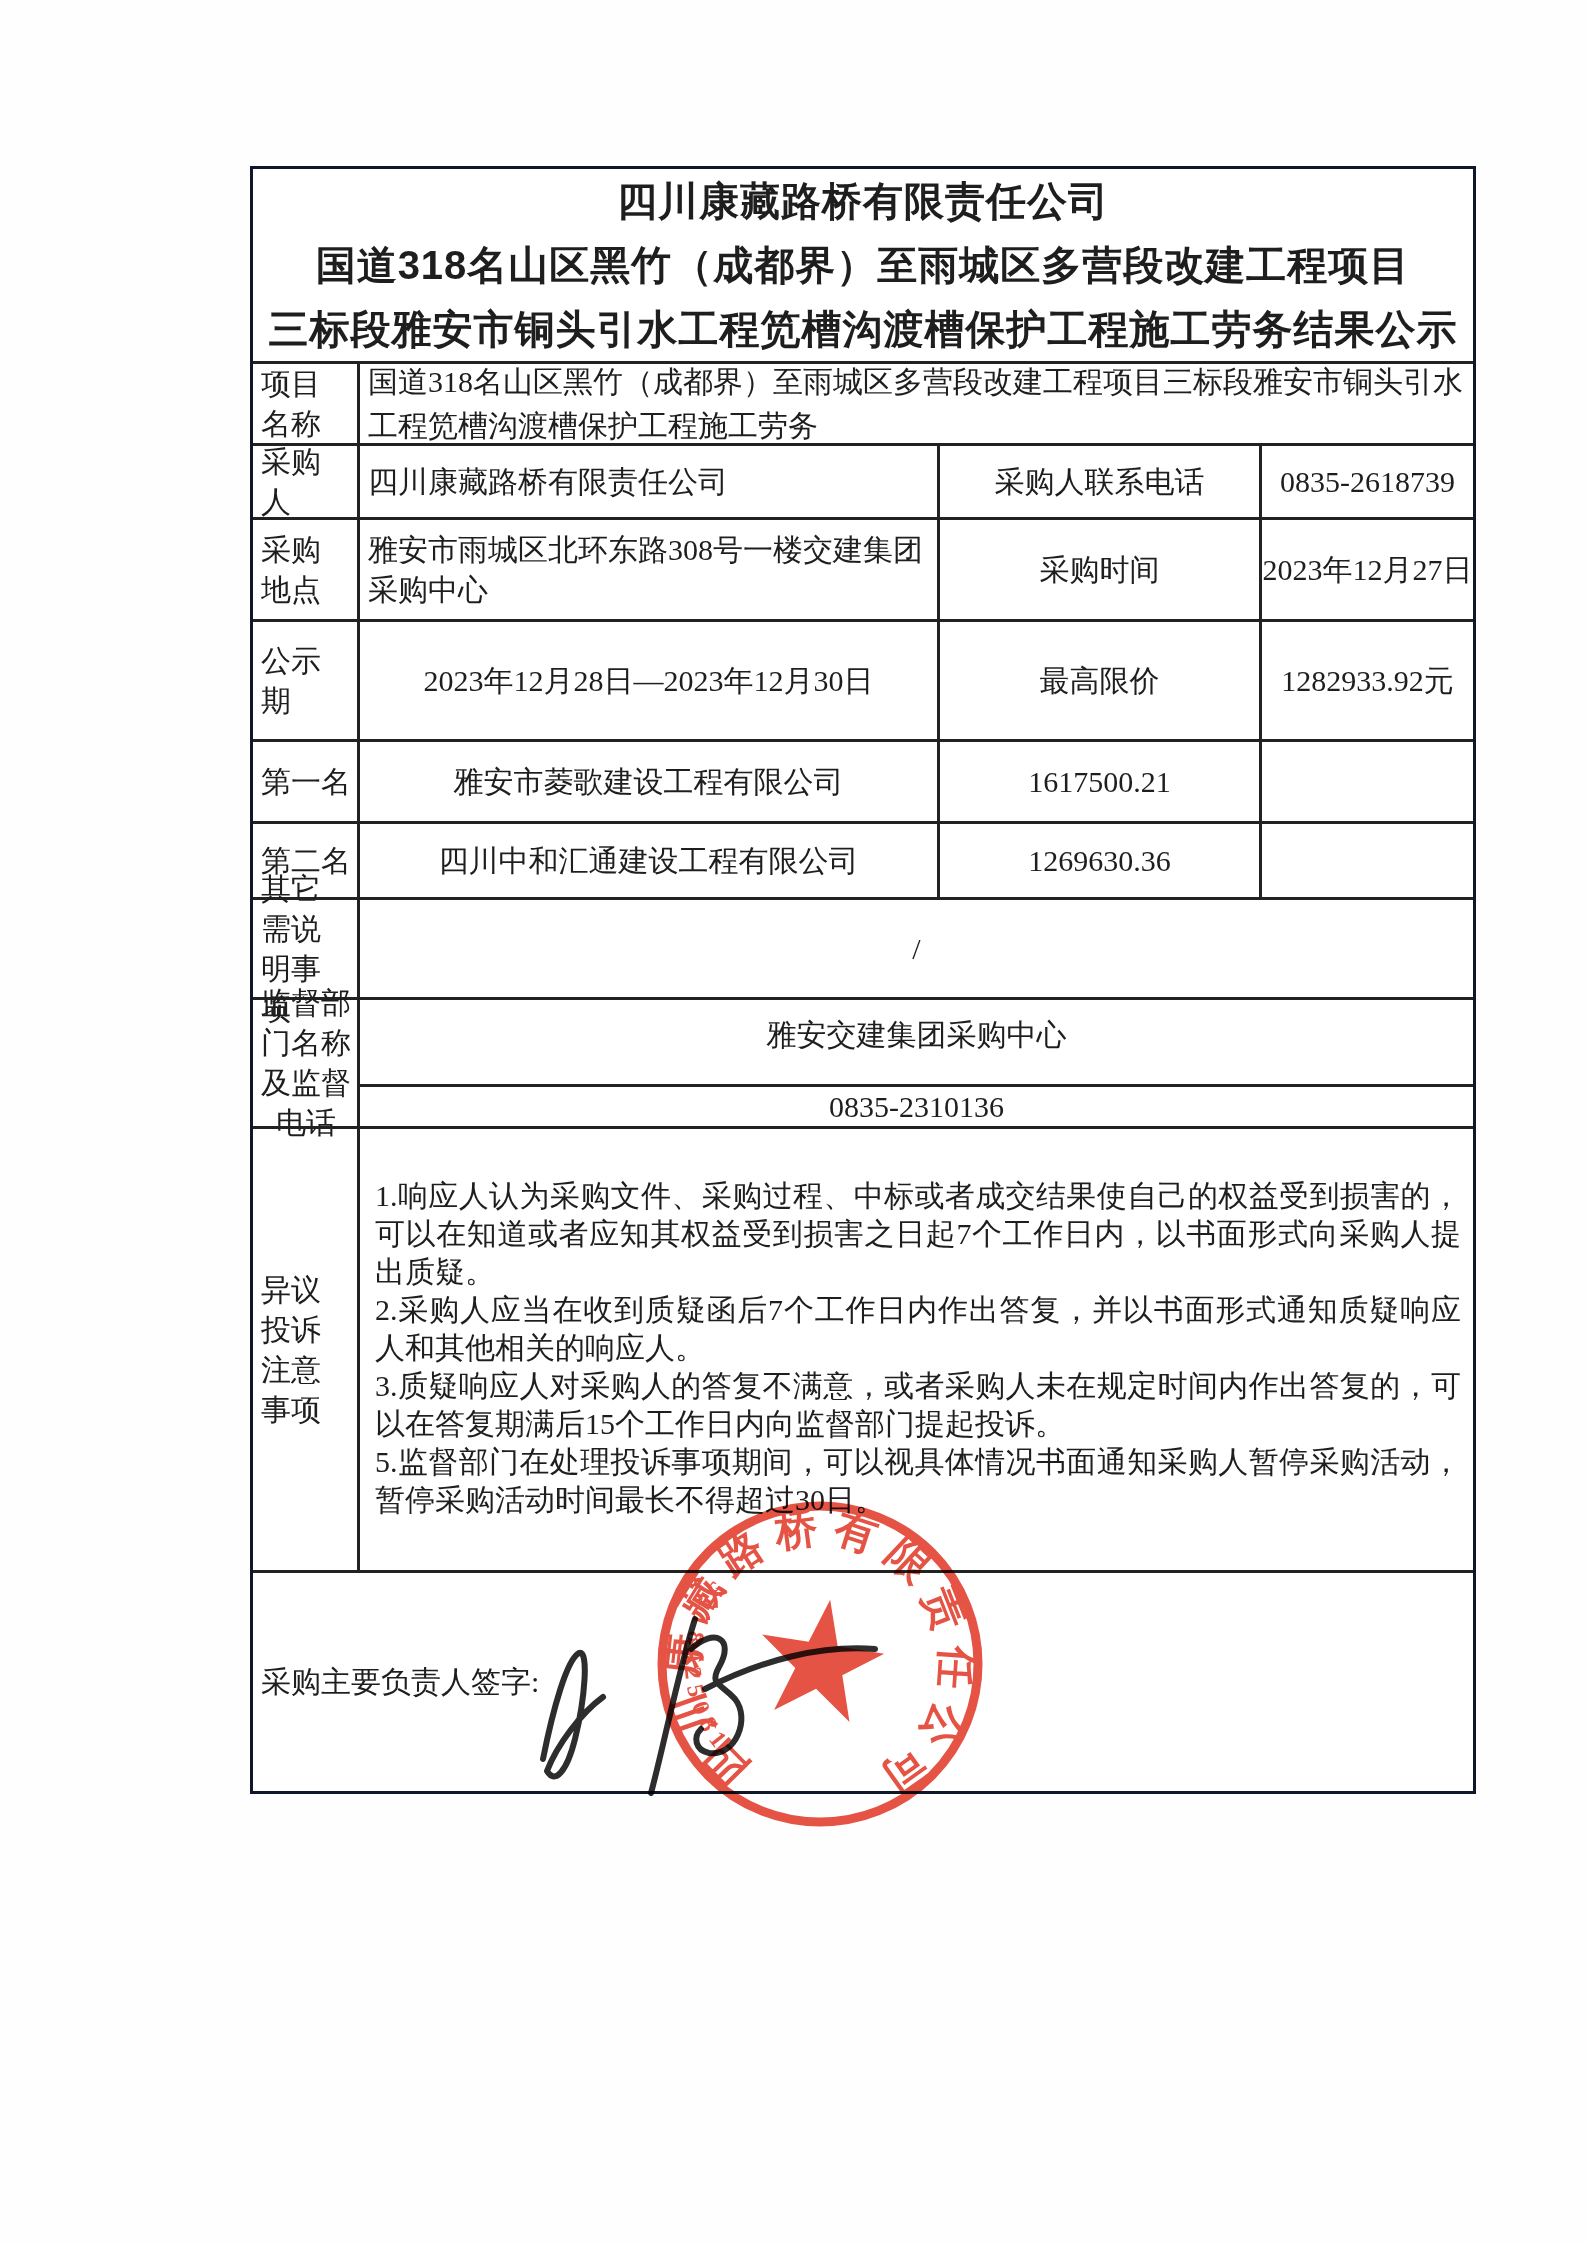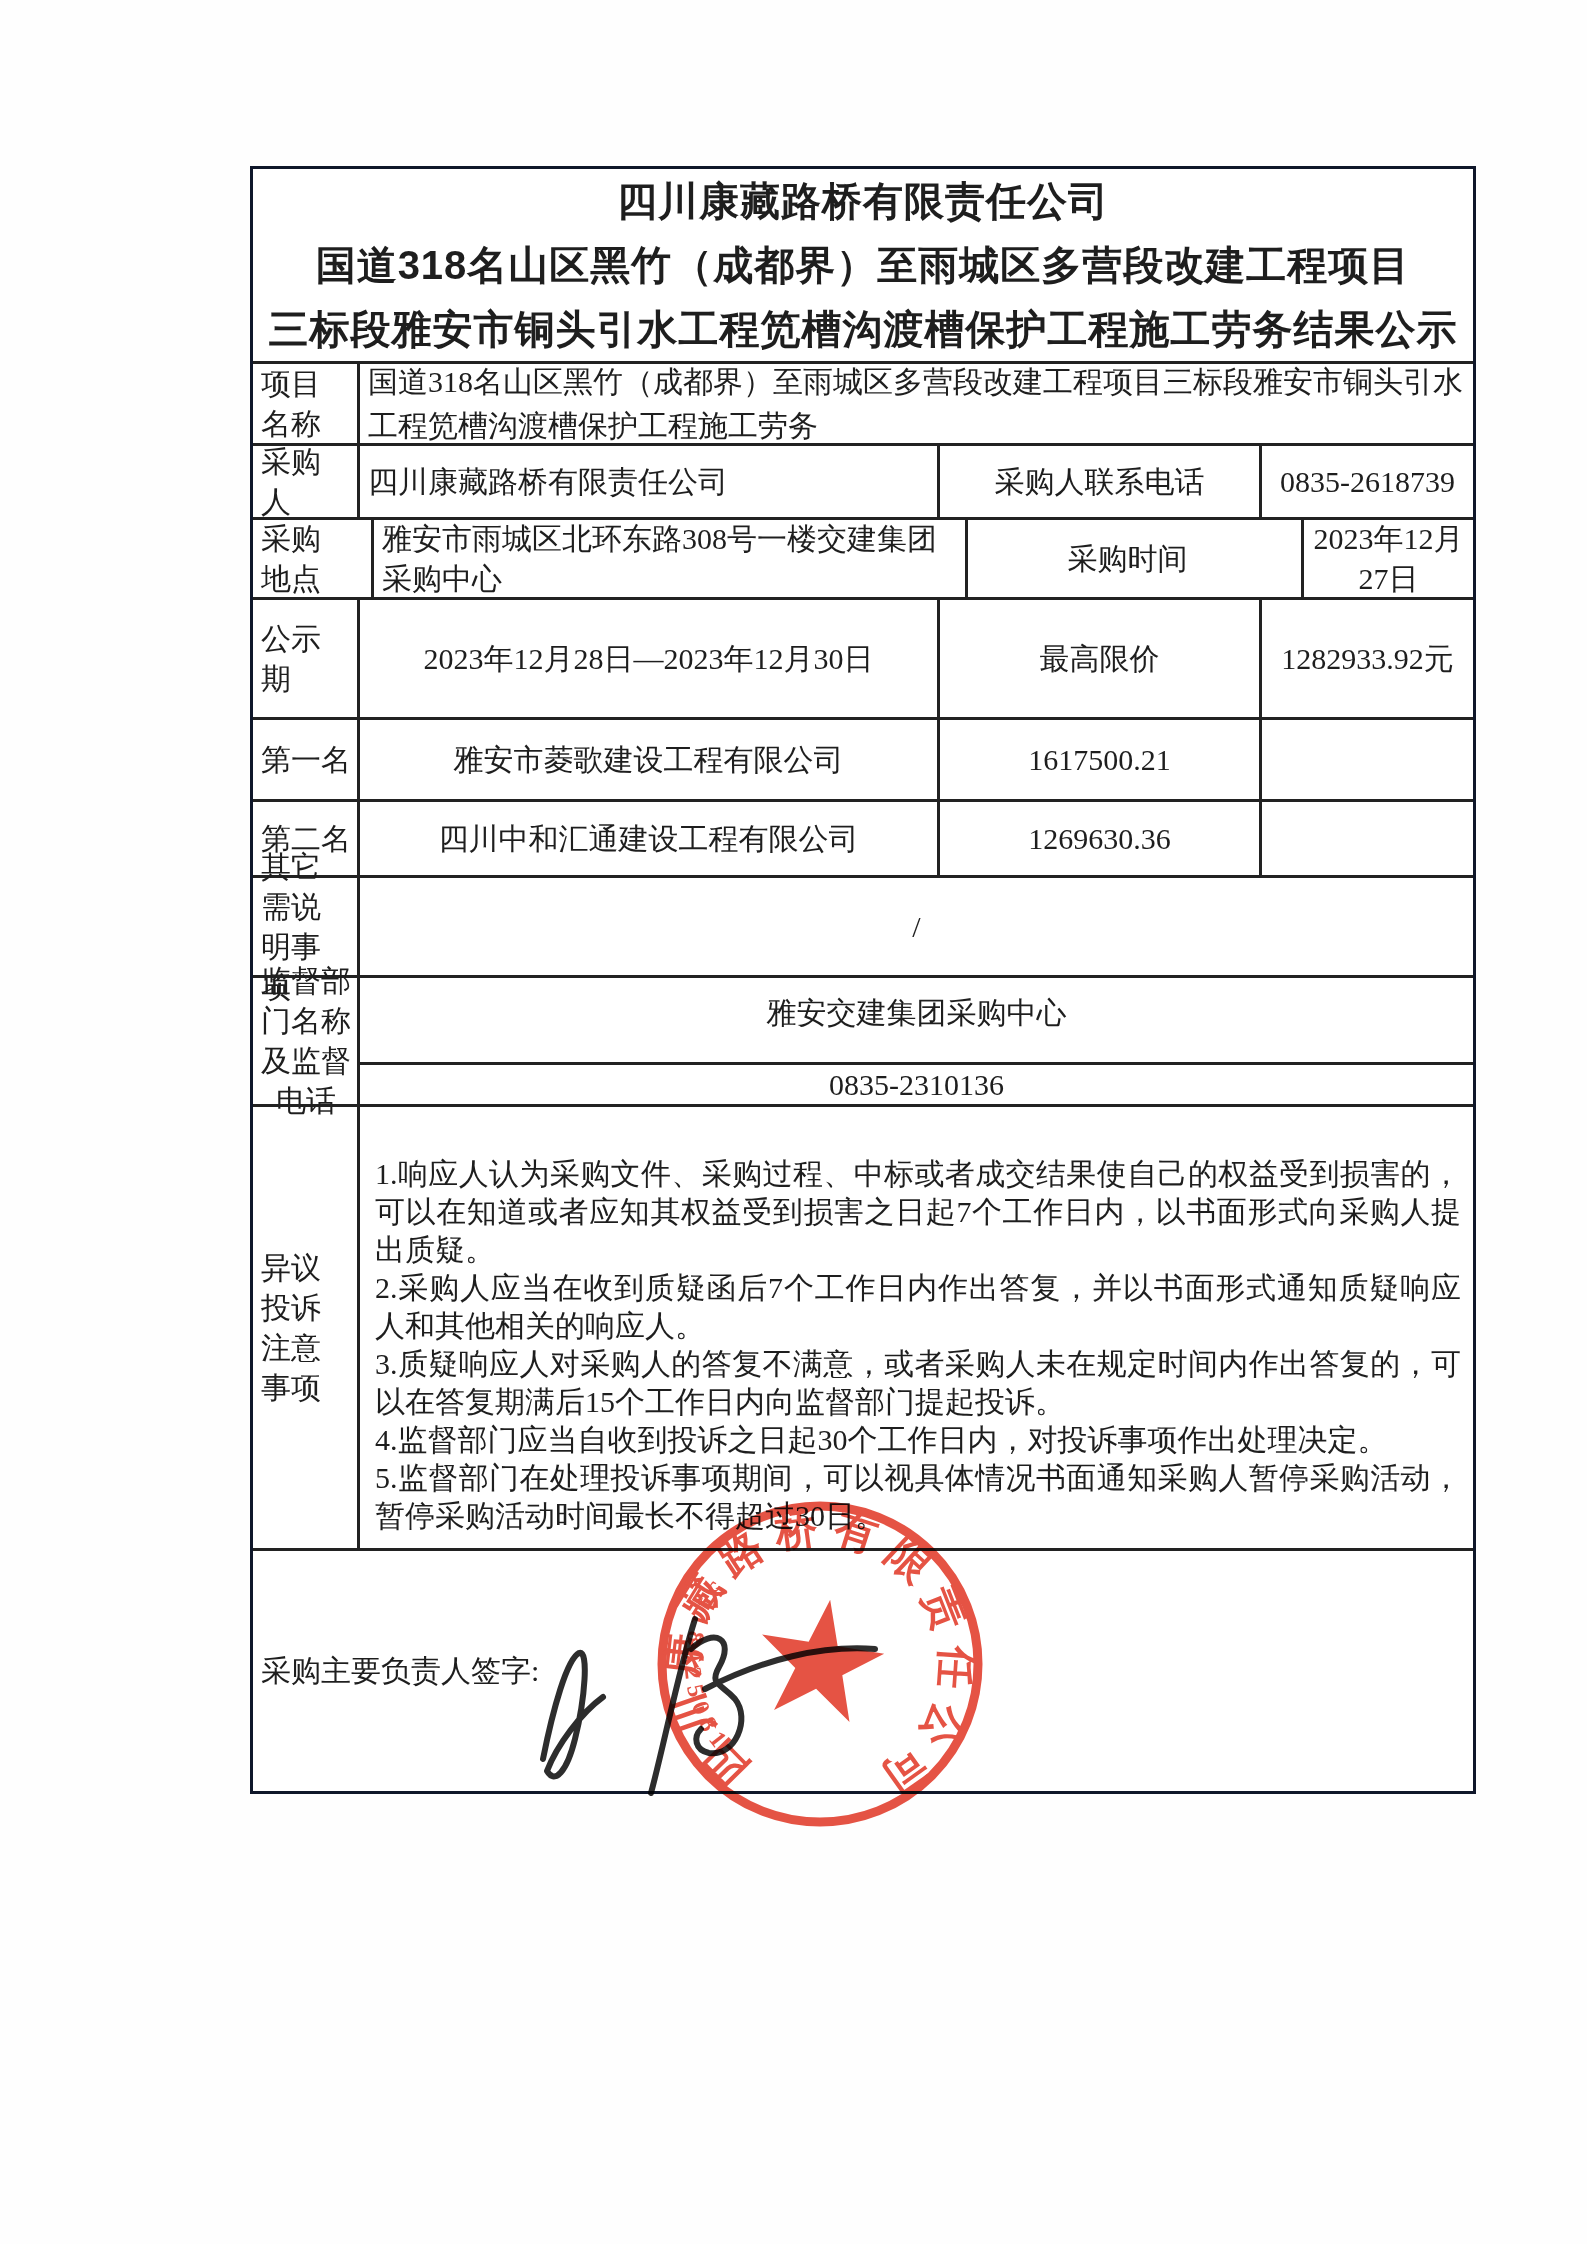--- a/index.html
+++ b/index.html
@@ -33,21 +33,21 @@
     font-size:30px; line-height:40px;
   }
   .cell + .cell { border-left:3px solid #222; }
   .c1 { width:104px; padding:2px 4px 2px 6px; }
   .c2 { width:580px; }
   .c3 { width:322px; }
   .c4 { flex:1; }
   .left  { justify-content:flex-start; text-align:left; padding-left:8px; padding-right:8px; }
   .center{ justify-content:center; text-align:center; }
   .merge { flex:1; }
-  .r1 { height:82px; }  .r2 { height:74px; }  .r3 { height:80px;gap:14px; }
+  .r1 { height:82px; }  .r2 { height:74px; }  .r3 { height:102px; }
   .r4 { height:120px; } .r5 { height:84px; }  .r6 { height:82px; }
   .r7 { height:76px; }  .r8 { height:100px; } .r9 { height:129px; }
   .r10 { height:444px; } .r11 { flex:1; }
   .sup-stack { flex:1; display:flex; flex-direction:column; border-left:3px solid #222;gap:14px; }
   .sup-top { height:70px; display:flex; align-items:center; justify-content:center; font-size:30px; }
   .sup-bottom { flex:1; border-top:3px solid #222; display:flex; align-items:center; justify-content:center; font-size:30px; }
   .objection-text {
     flex:1; border-left:3px solid #222;
     font-size:30px; line-height:38px;
     padding:48px 12px 16px 15px;
@@ -135,21 +135,20 @@
         <div class="sup-bottom">0835-2310136</div>
       </div>
     </div>
 
     <div class="row r10">
       <div class="cell c1 left">异议投诉注意事项</div>
       <div class="objection-text">
         <div>1.响应人认为采购文件、采购过程、中标或者成交结果使自己的权益受到损害的，可以在知道或者应知其权益受到损害之日起7个工作日内，以书面形式向采购人提出质疑。</div>
         <div>2.采购人应当在收到质疑函后7个工作日内作出答复，并以书面形式通知质疑响应人和其他相关的响应人。</div>
         <div>3.质疑响应人对采购人的答复不满意，或者采购人未在规定时间内作出答复的，可以在答复期满后15个工作日内向监督部门提起投诉。</div>
-        <div>4.监督部门应当自收到投诉之日起30个工作日内，对投诉事项作出处理决定。</div>
         <div>5.监督部门在处理投诉事项期间，可以视具体情况书面通知采购人暂停采购活动，暂停采购活动时间最长不得超过30日。</div>
       </div>
     </div>
 
     <div class="row r11 sig-row">
       <div class="sig-label">采购主要负责人签字:</div>
     </div>
 
     <svg class="signature-svg" viewBox="0 0 380 230" xmlns="http://www.w3.org/2000/svg">
       <g fill="none" stroke="#1c1c1c" stroke-width="6" stroke-linecap="round" stroke-linejoin="round" opacity="0.92">

